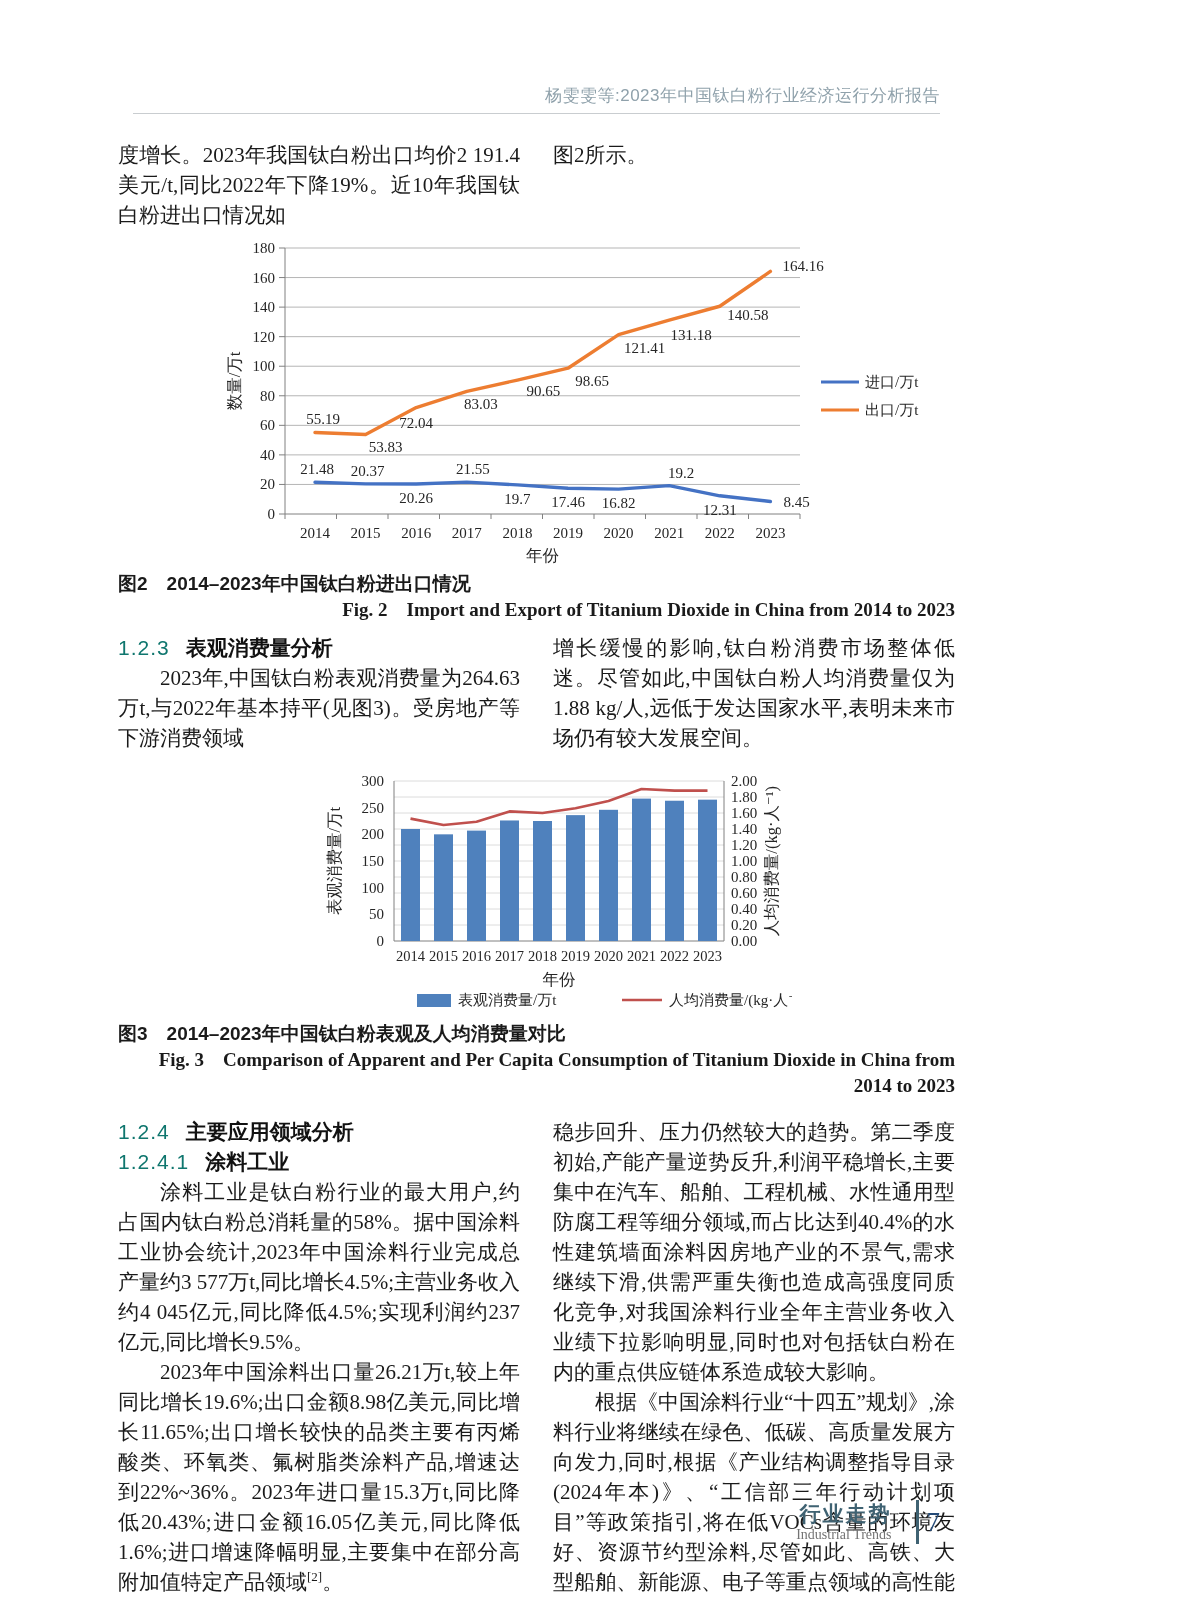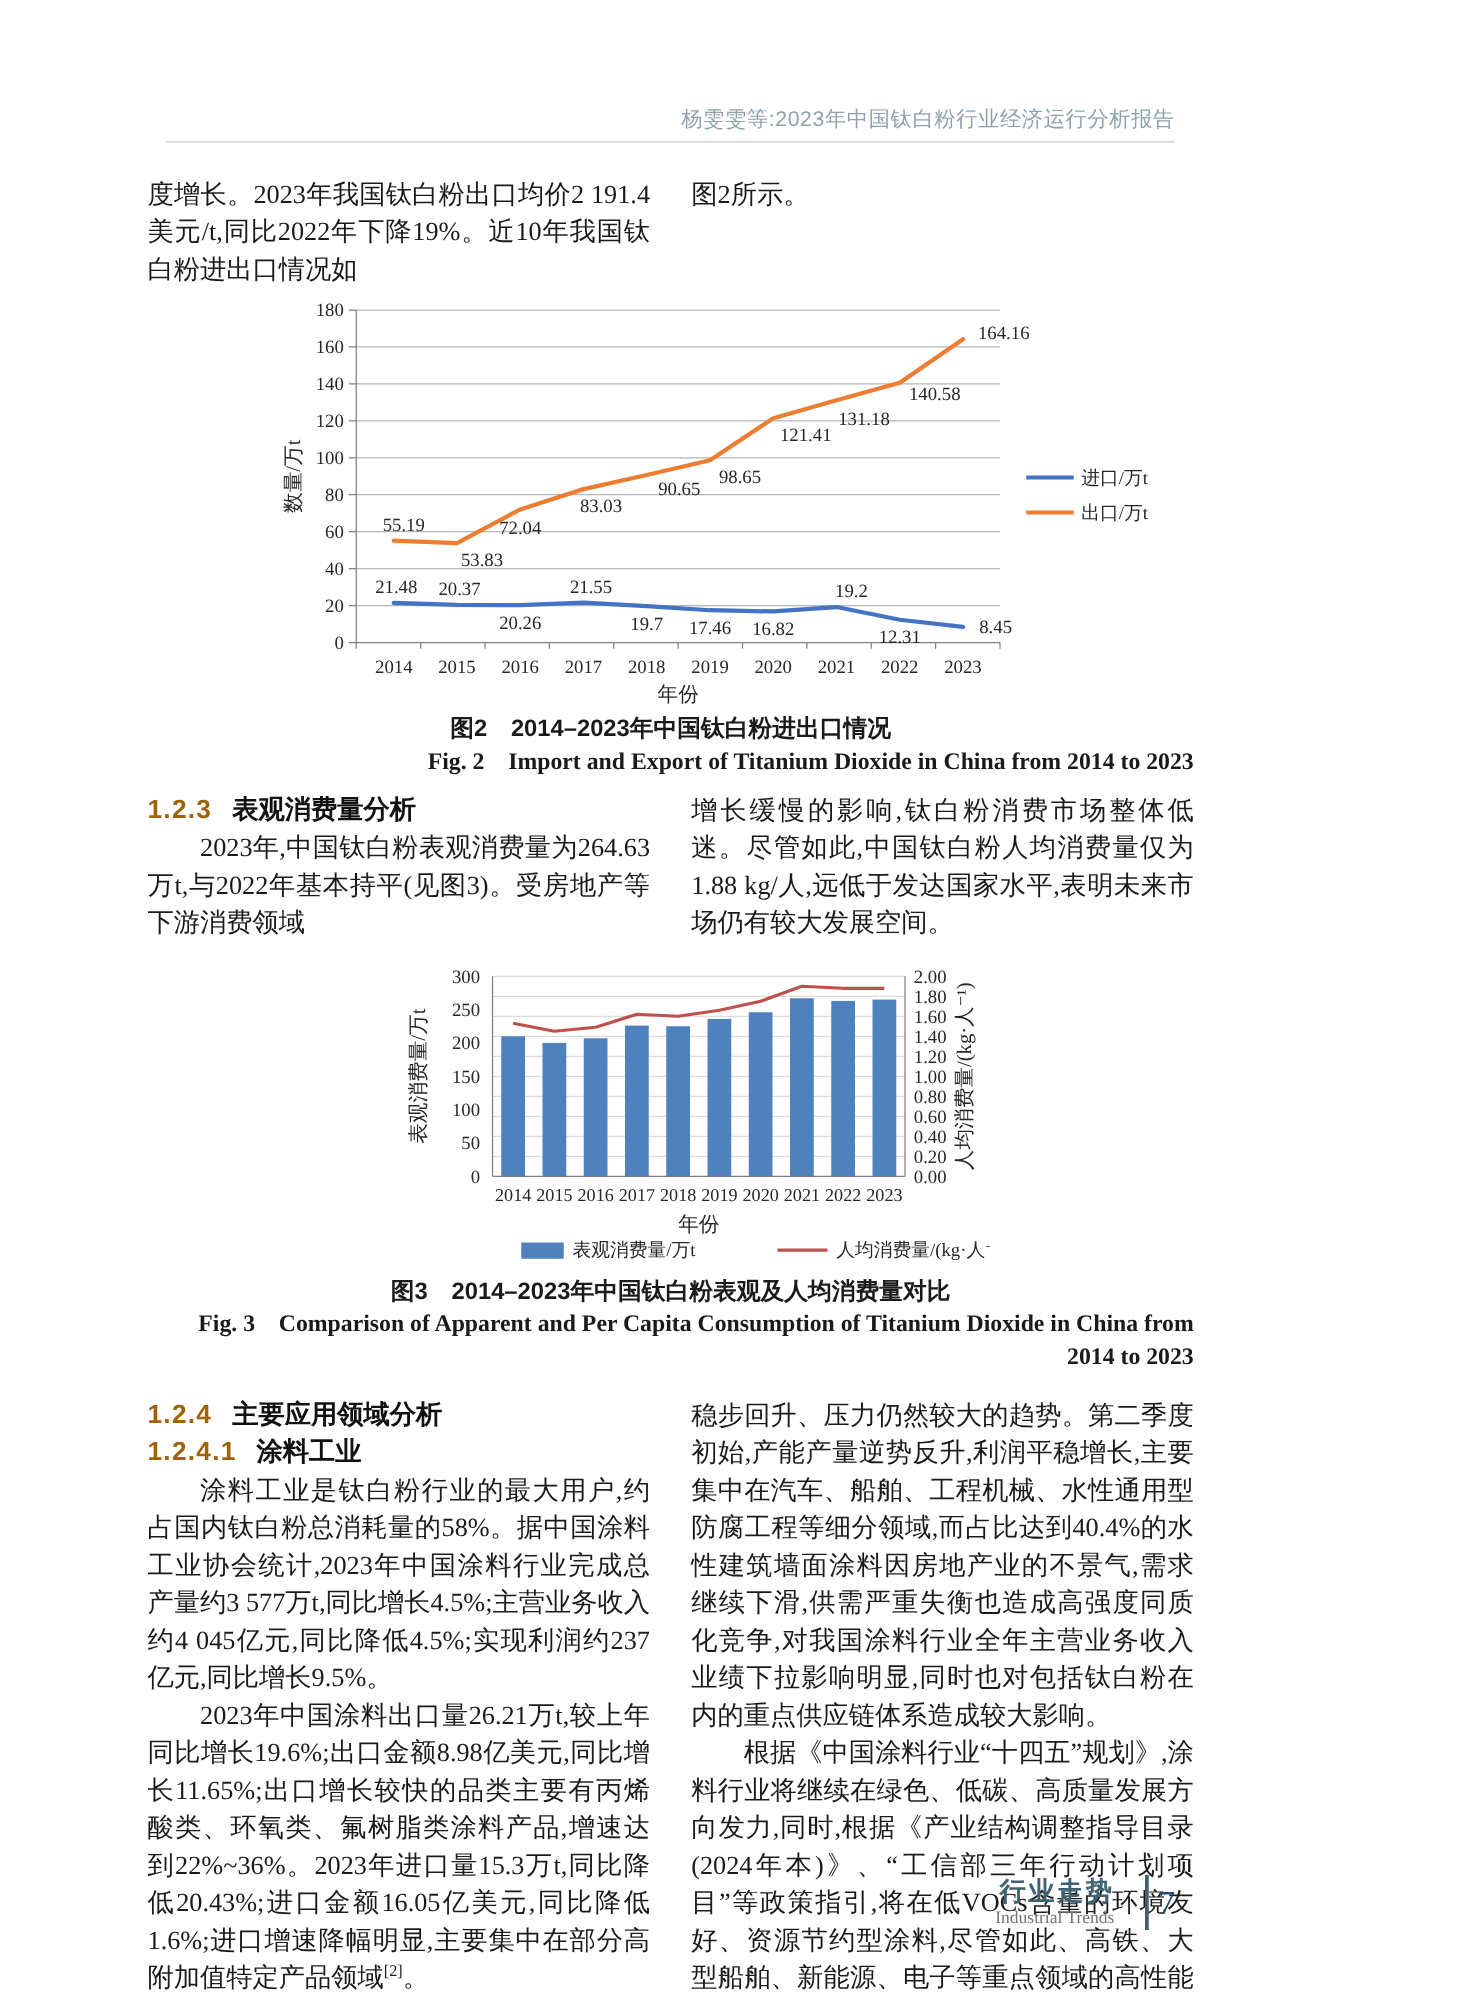--- a/index.html
+++ b/index.html
@@ -10,27 +10,27 @@
         font-size:17px;color:#8fa1ab;letter-spacing:0.5px;}
   .head-rule{border:none;border-top:1.5px solid #c9cdd0;margin:6px 133px 0 133px;}
   .content{padding:0 118px;}
   .two-col{display:flex;gap:33px;}
   .col{width:444px;}
   p.body-text{margin:0;font-size:21px;line-height:30px;text-align:justify;}
   p.indent{text-indent:2em;}
   sup.ref{font-size:13px;line-height:0;}
   .sec-head{margin:0;font-size:21px;line-height:30px;font-weight:bold;
         font-family:"Liberation Sans","DejaVu Sans",sans-serif;}
-  .sec-num{color:#a16207;font-weight:700;margin-right:16px;letter-spacing:1px;}
+  .sec-num{color:#0f766e;font-weight:400;margin-right:16px;letter-spacing:1px;}
   .sec-title{color:#111;text-align:center;}
   .intro-row{margin-top:26px;}
   figure{margin:0;}
   .fig2-svg{display:block;margin:4px 0 0 95px;}
   .fig3-svg{display:block;margin:16px 0 0 204px;}
-  .cap-zh{text-align:center;font-size:19px;line-height:26px;font-weight:bold;
+  .cap-zh{font-size:19px;line-height:26px;font-weight:bold;
         font-family:"Liberation Sans","DejaVu Sans",sans-serif;margin-top:2px;}
   .cap-en{text-align:right;font-size:19px;line-height:26px;font-weight:bold;
         font-family:"Liberation Serif","DejaVu Serif",serif;}
   .sec-row{margin-top:10px;}
   .apps-row{margin-top:18px;}
   .page-footer{position:absolute;top:1500px;right:133px;display:flex;align-items:center;}
   .footer-labels{text-align:right;margin-right:24px;}
   .footer-zh{font-family:"Liberation Sans","DejaVu Sans",sans-serif;font-weight:bold;
         font-size:21px;color:#3f6272;letter-spacing:2px;line-height:24px;}
   .footer-en{font-family:"Liberation Serif","DejaVu Serif",serif;font-size:14px;

